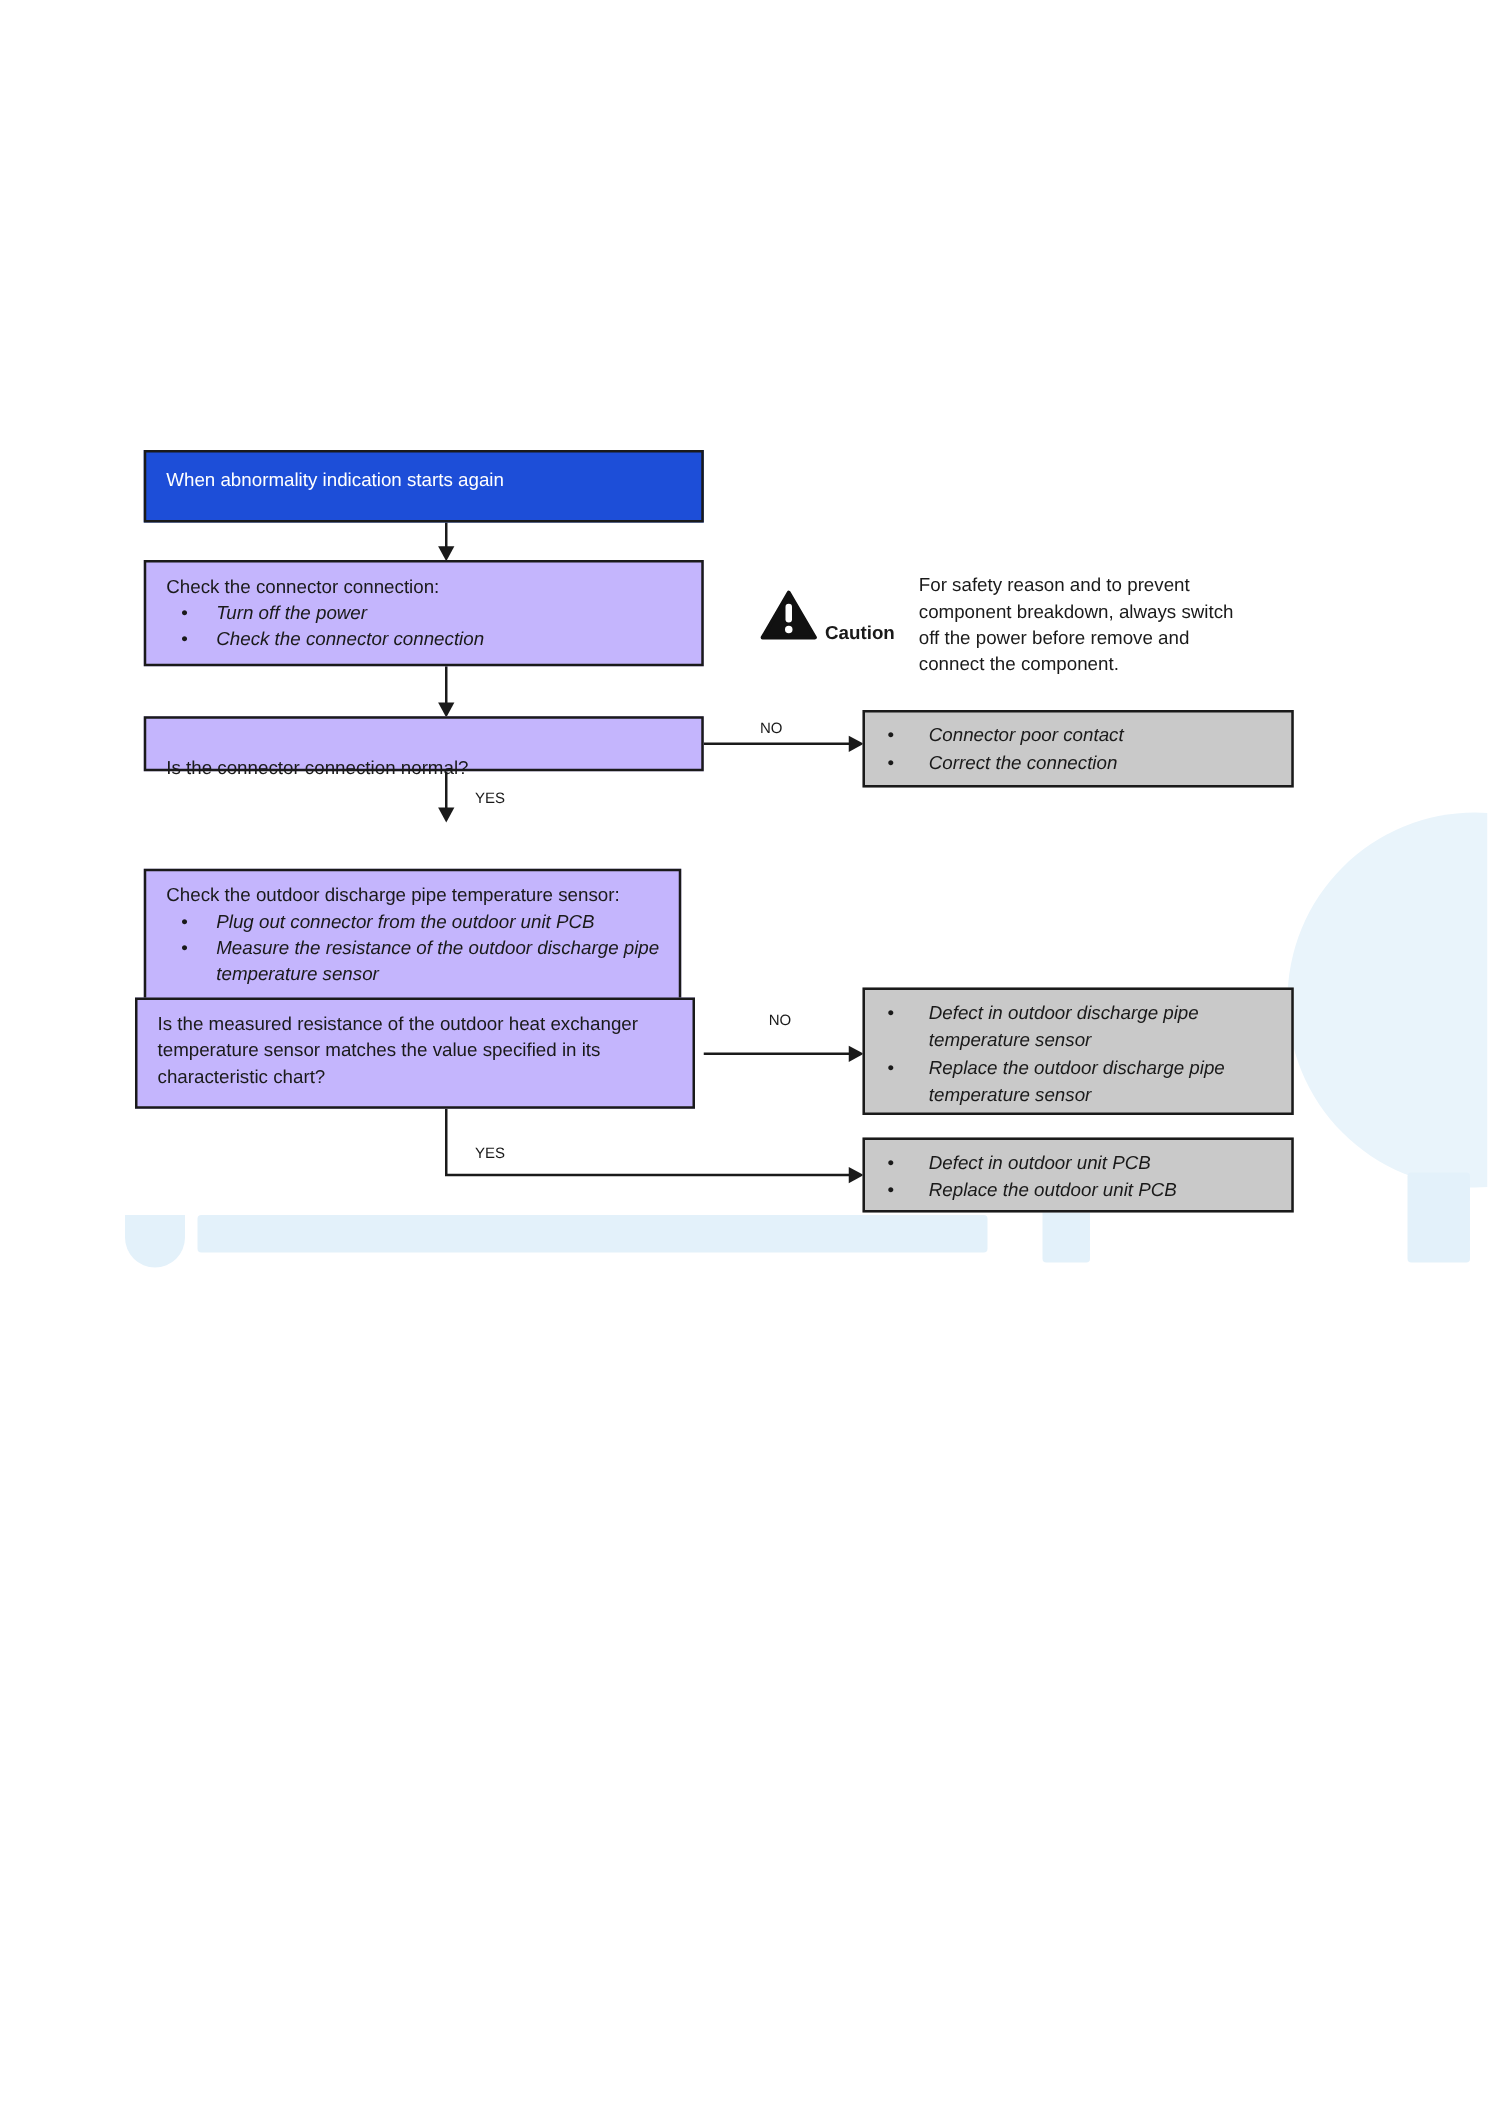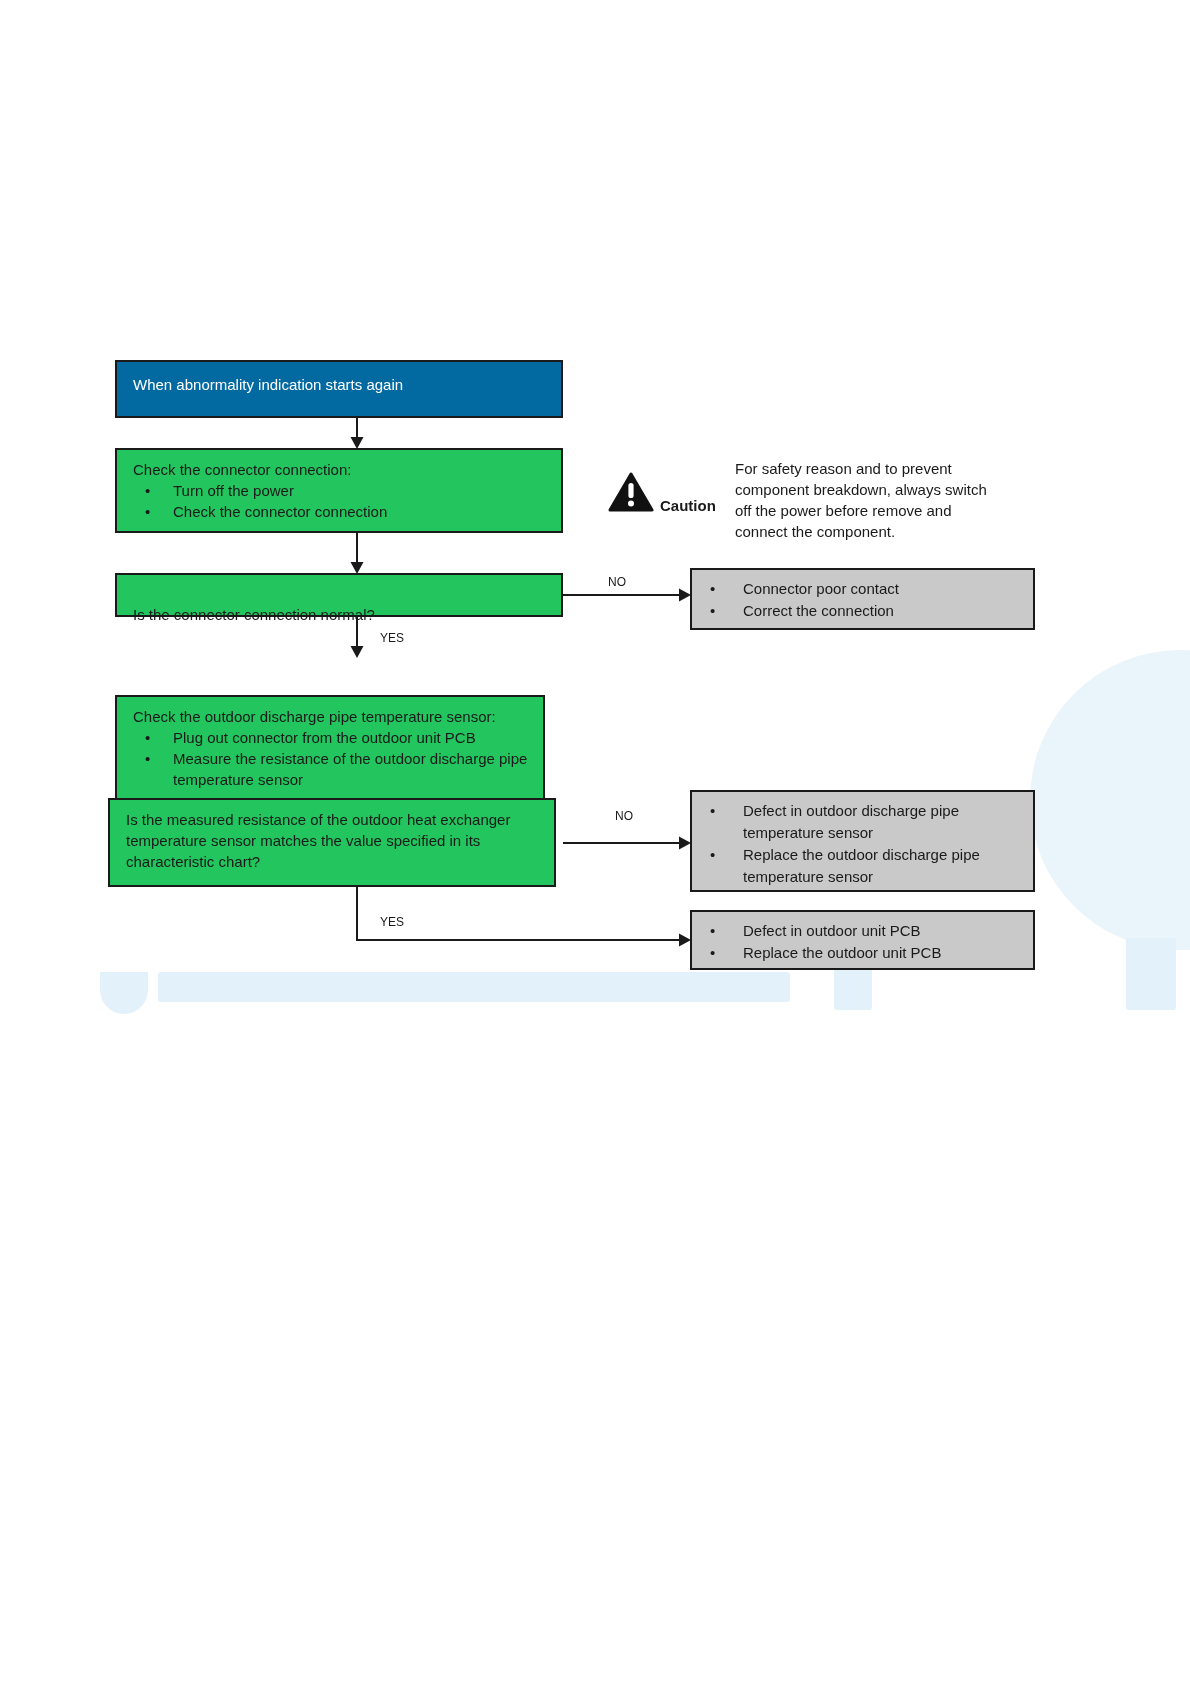--- a/index.html
+++ b/index.html
@@ -11,37 +11,37 @@
     font-family:"Liberation Sans", sans-serif;
     color:#1a1a1a;
     font-size:15px;
     line-height:21px;
   }
   .wm{position:absolute;background:#e3f1fa;}
   .wm-circle{border-radius:50%;background:#e9f4fb;}
   .box{
     position:absolute;
     border:2px solid #1a1a1a;
-    background:#22c55e;
+    background:#c4b5fd;
     box-sizing:border-box;
     padding:9px 14px 0 16px;
   }
   .box.start{
-    background:#0369a1;
+    background:#1d4ed8;
     color:#ffffff;
     padding-top:12px;
   }
   .box.result{
     background:#c9c9c9;
     line-height:22px;
   }
   .bullets{margin-top:0;}
   .bullet-row{display:flex;margin-left:12px;}
   .bullet-row .marker{width:28px;flex:none;}
-  .bullet-row .btxt{white-space:pre-line;}
+  .bullet-row .btxt{white-space:pre-line;font-style:italic;}
   .result .bullet-row{margin-left:2px;}
   .result .bullet-row .marker{width:33px;flex:none;}
   .lbl{position:absolute;font-size:12px;}
   .pre{white-space:pre-line;}
   #arrows{position:absolute;left:0;top:0;pointer-events:none;}
   .caution-wrap{position:absolute;display:flex;align-items:flex-end;}
   .caution-label{font-weight:bold;font-size:15px;margin-left:6px;margin-bottom:1px;}
   .caution-text{position:absolute;white-space:pre-line;}
 </style>
 </head>

